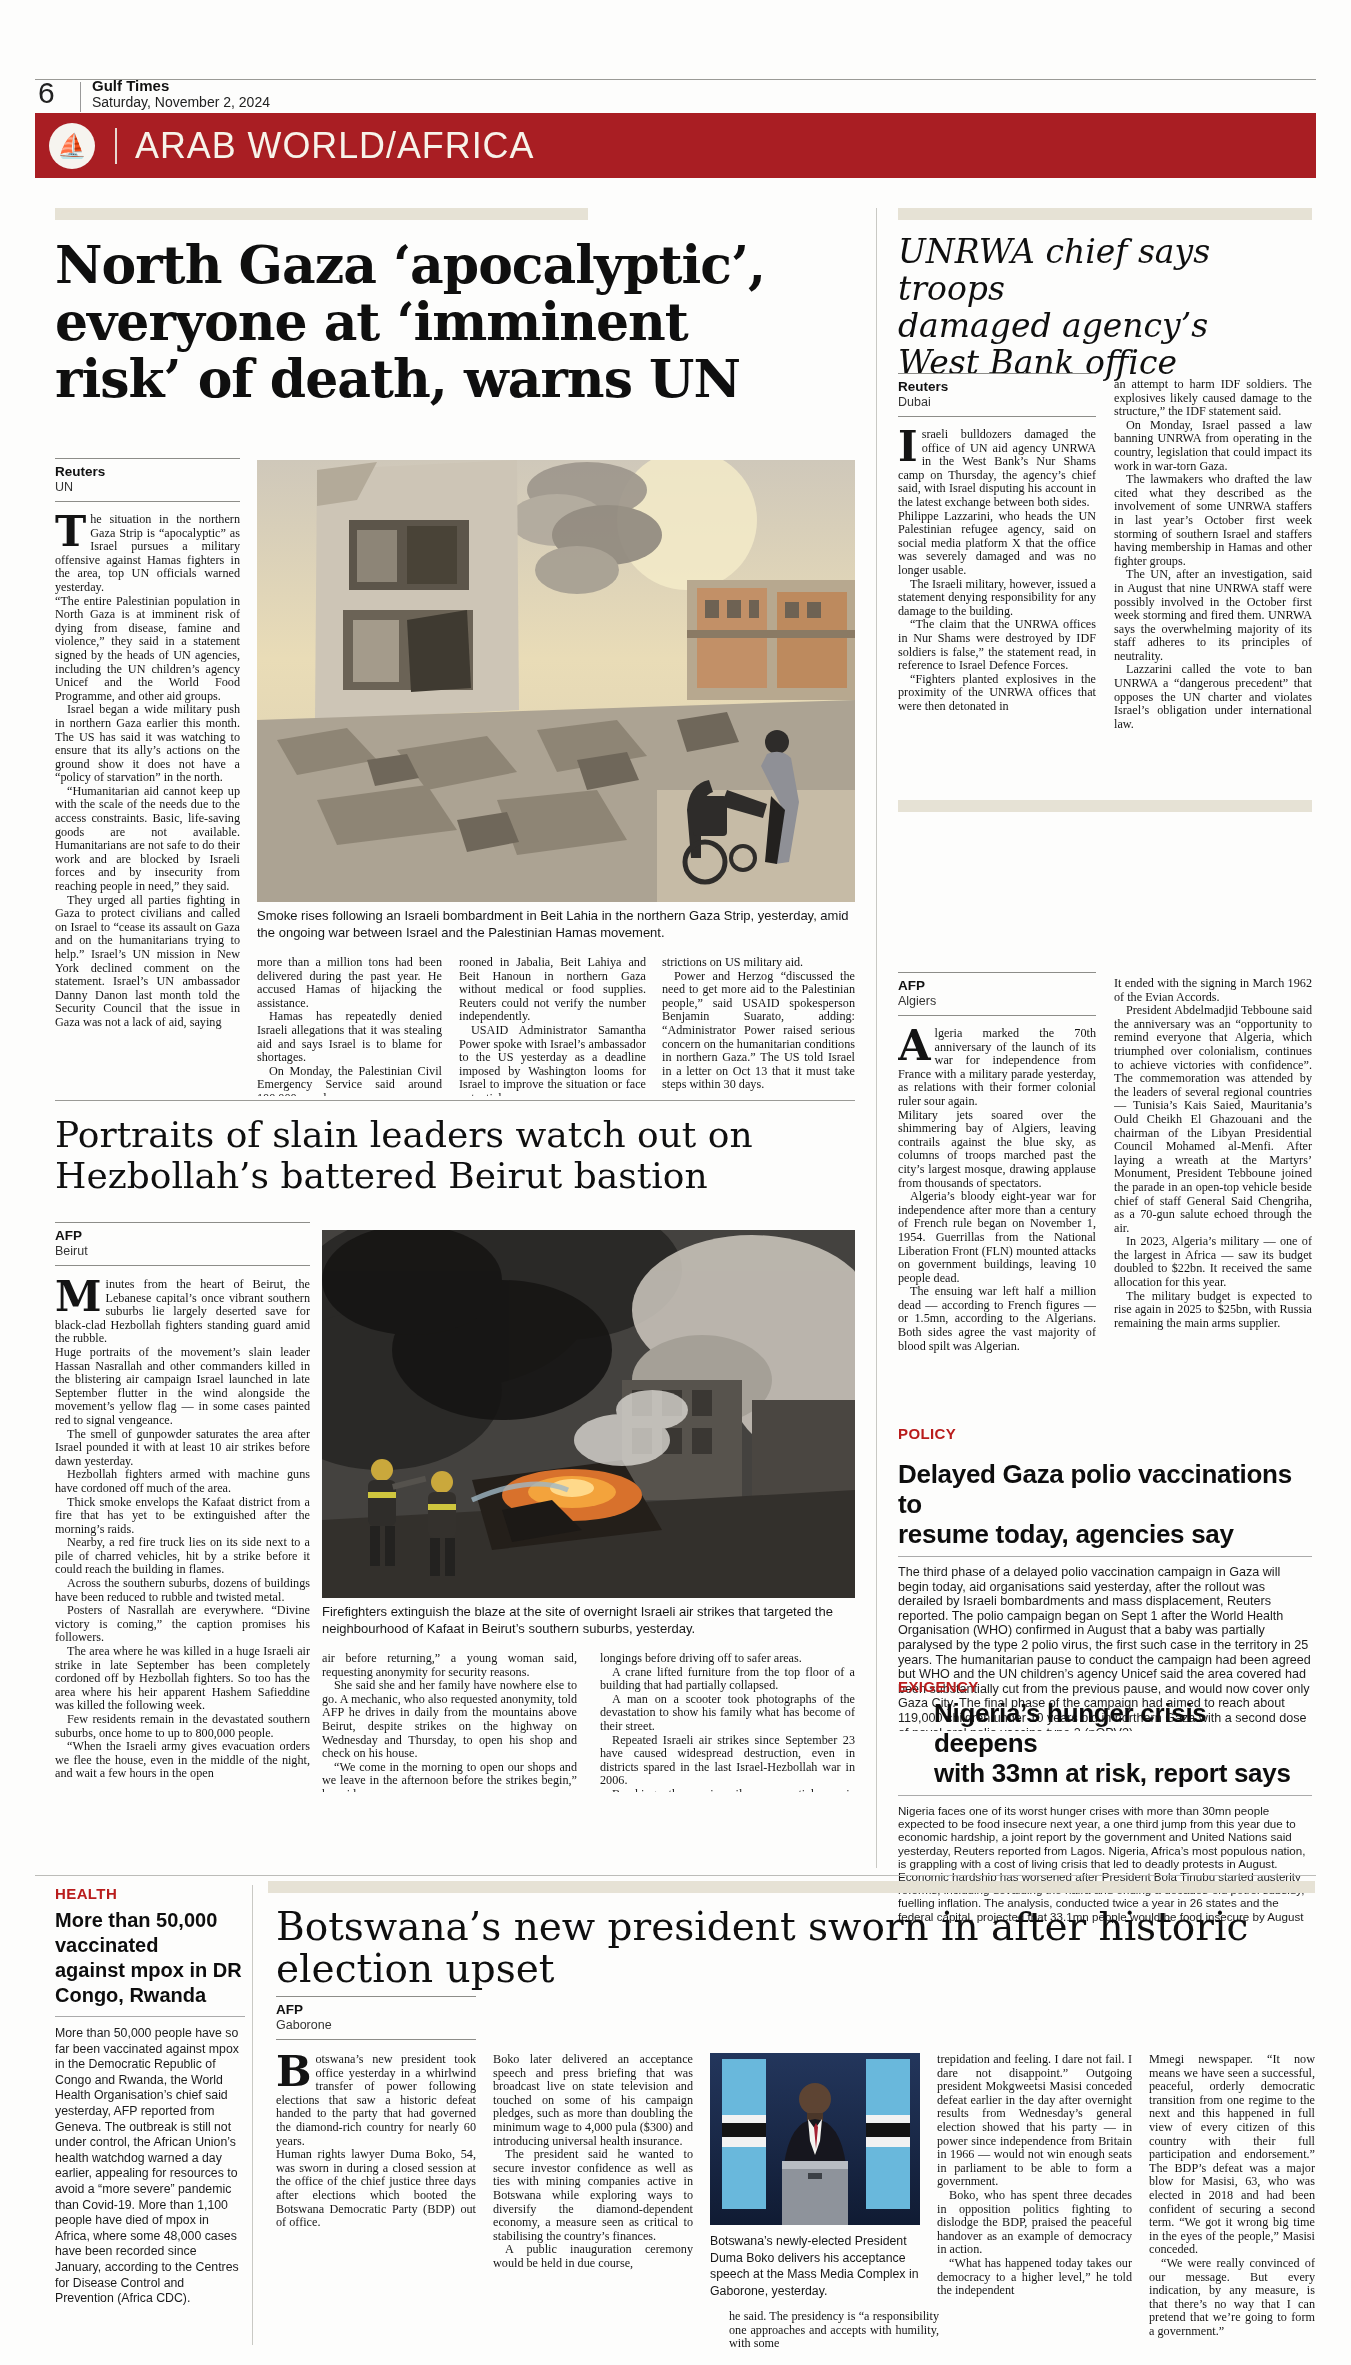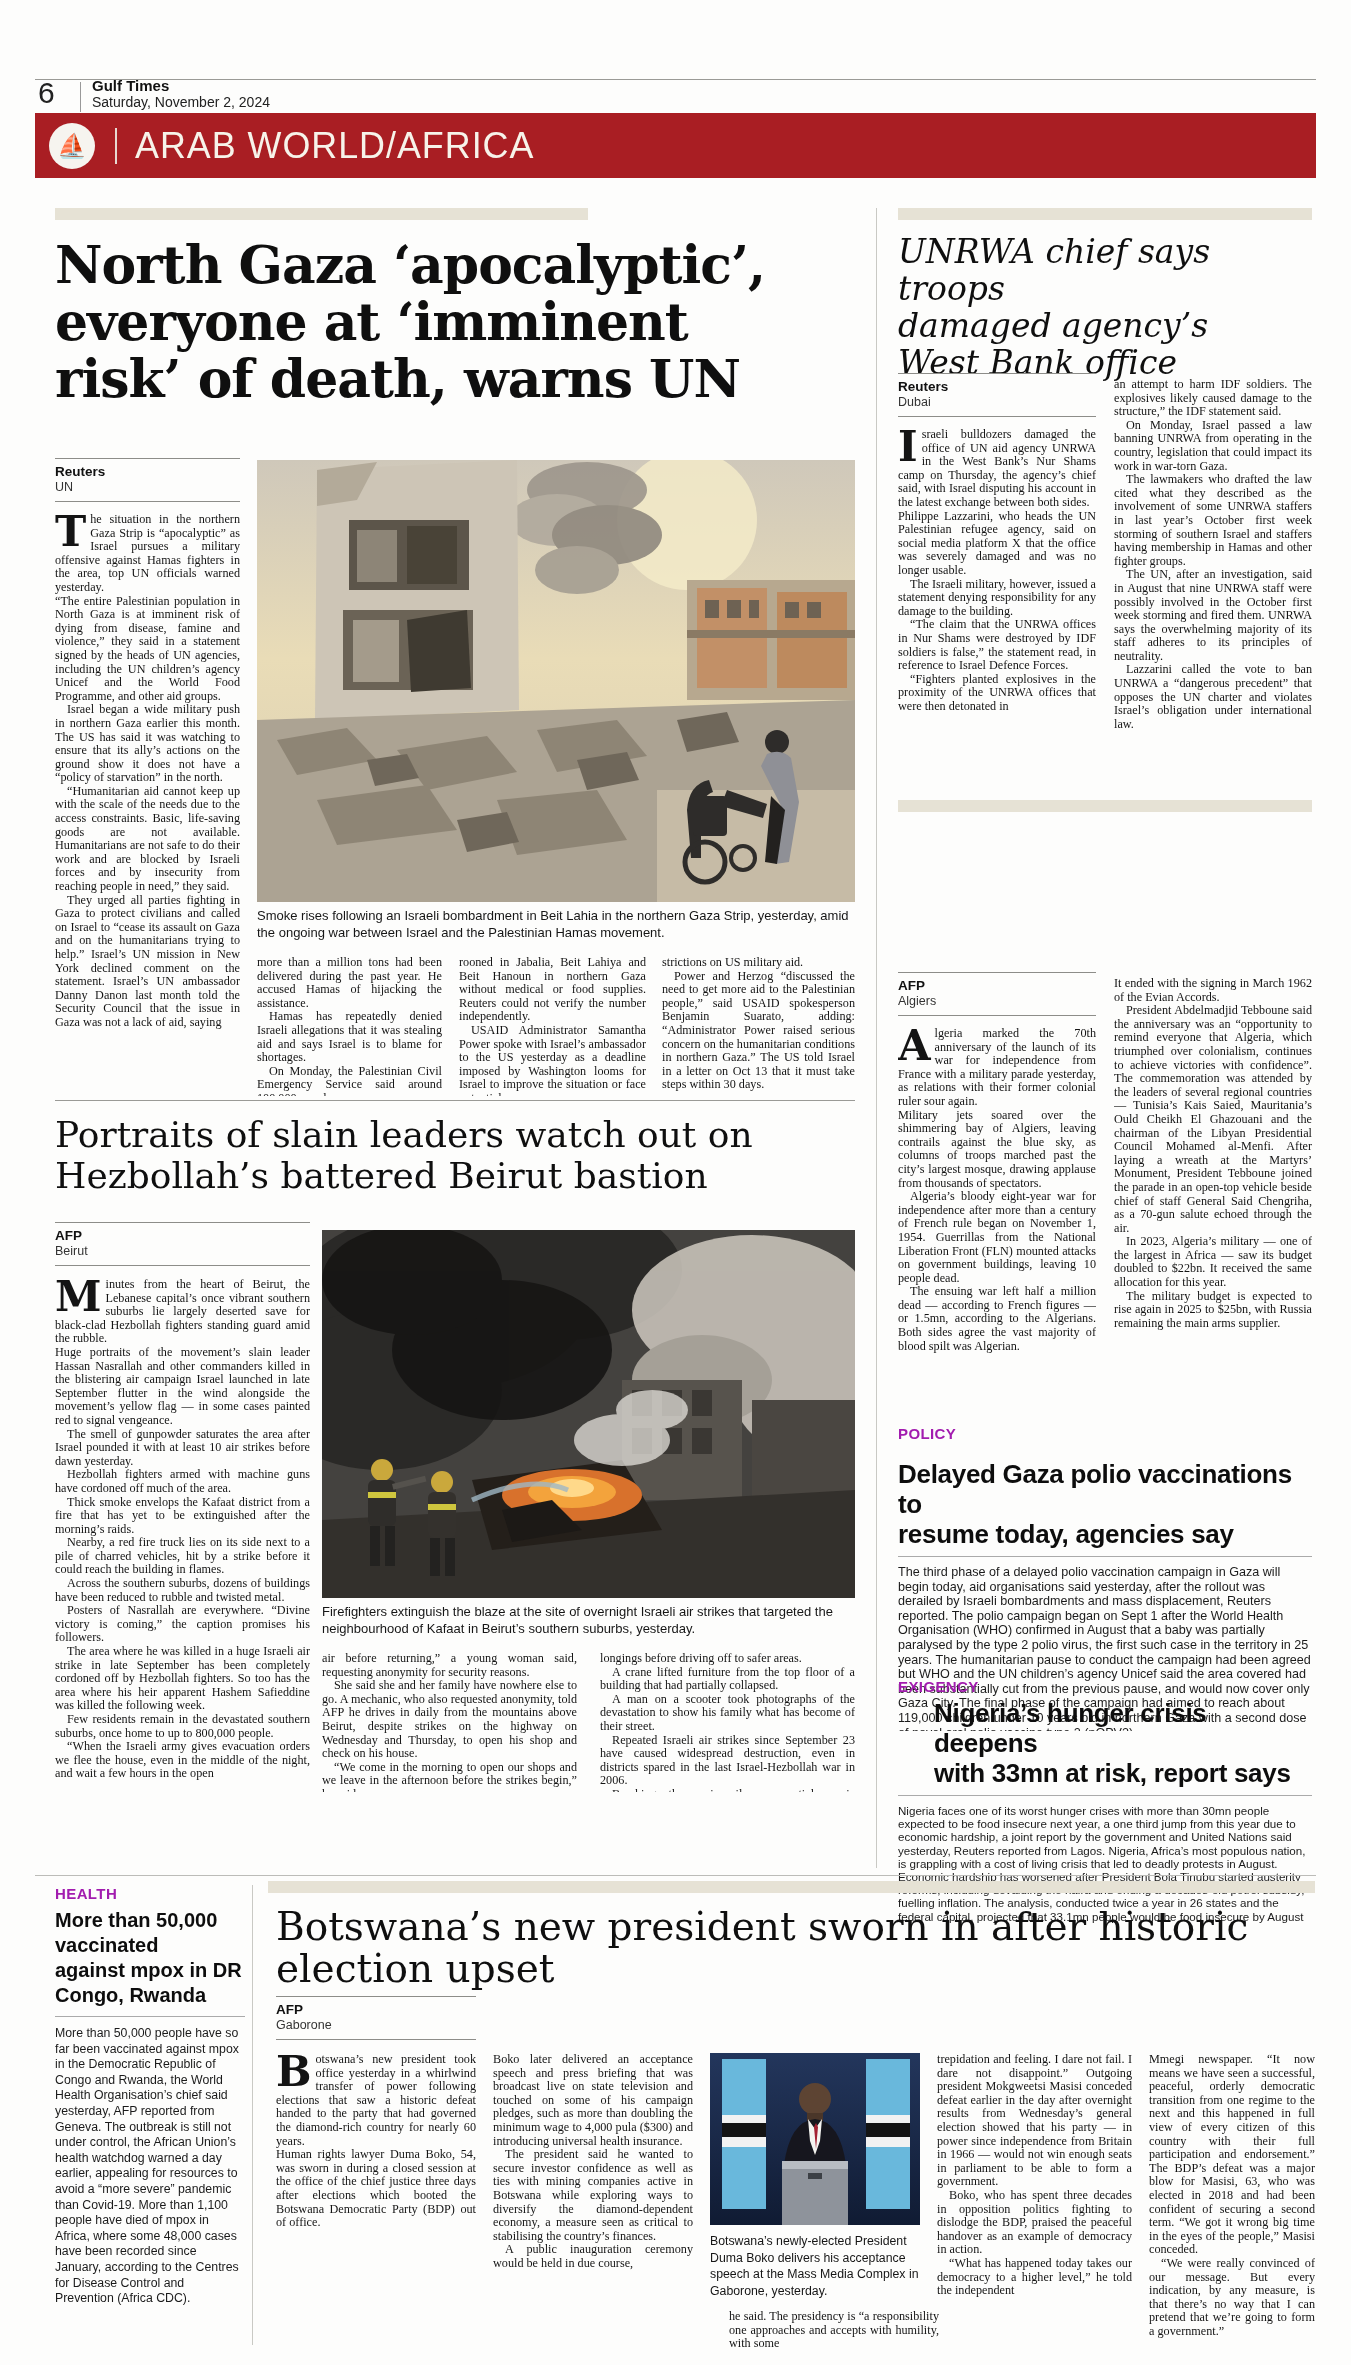--- a/index.html
+++ b/index.html
@@ -27,21 +27,21 @@
   .hl p{margin:0;}
   .hl-main{font-weight:bold;font-size:52px;line-height:57px;letter-spacing:-1px;}
   .hl-serif{font-weight:normal;}
   .hl-unrwa{font-size:33px;line-height:37px;}
   .hl-alg{font-size:37px;line-height:41px;}
   .hl-hez{font-size:36px;line-height:41px;}
   .hl-bot{font-size:39px;line-height:42px;}
   .hl-sans{font-family:"Liberation Sans",sans-serif;font-weight:bold;color:#0d0d0d;}
   .hl-pol{font-size:26px;line-height:30px;letter-spacing:-.3px;}
   .hl-mpox{font-size:20px;line-height:25px;}
-  .kicker{font-family:"Liberation Sans",sans-serif;font-weight:bold;font-size:15px;color:#a21caf;letter-spacing:.4px;}
+  .kicker{font-family:"Liberation Sans",sans-serif;font-weight:bold;font-size:15px;color:#b91c1c;letter-spacing:.4px;}
 
   
   .byline{border-top:1px solid #8d8d89;border-bottom:1px solid #8d8d89;padding:5px 0 6px 0;}
   .by-agency{font-family:"Liberation Sans",sans-serif;font-weight:bold;font-size:13.5px;color:#111;line-height:16px;}
   .by-loc{font-family:"Liberation Sans",sans-serif;font-size:12.5px;color:#333;line-height:15px;}
 
   
   .col{font-size:12.2px;line-height:13.6px;text-align:justify;overflow:hidden;}
   .col p{margin:0;}
   .col p + p{text-indent:12px;}

